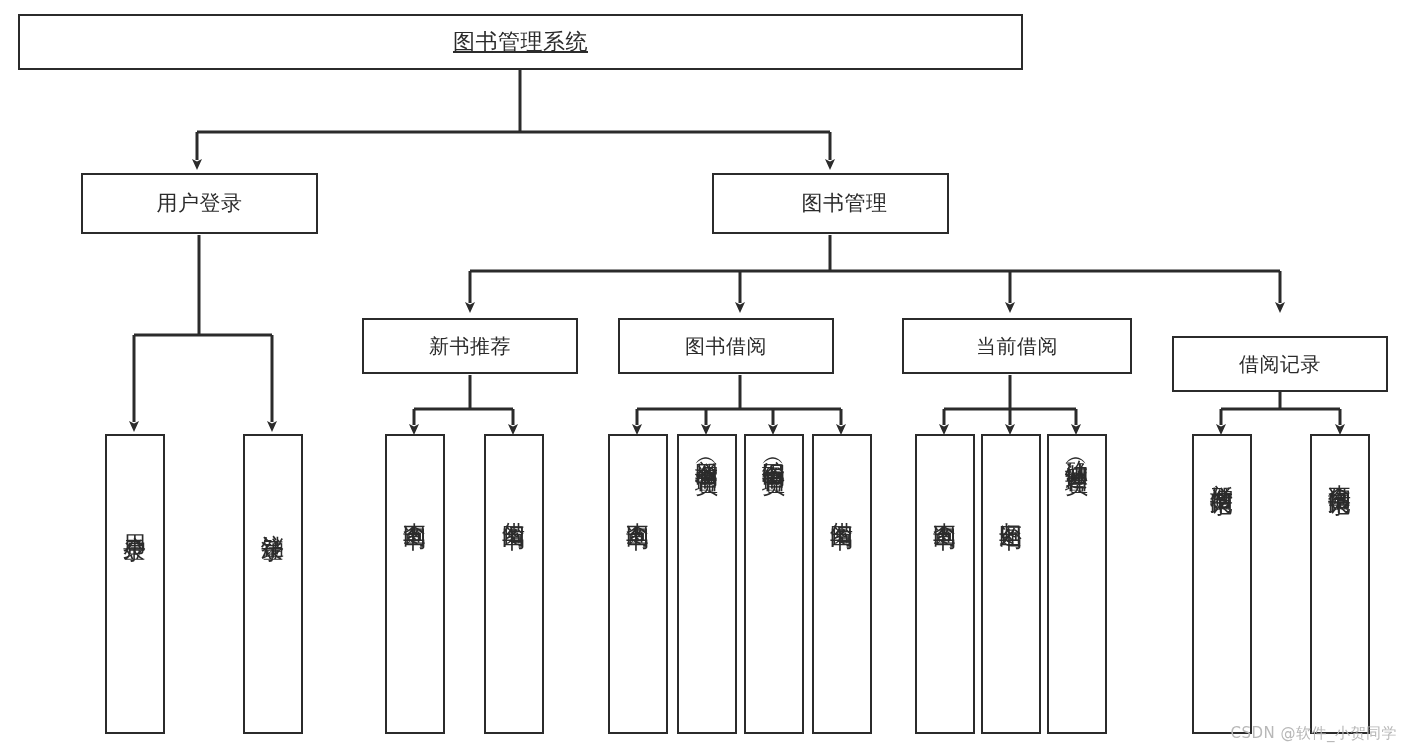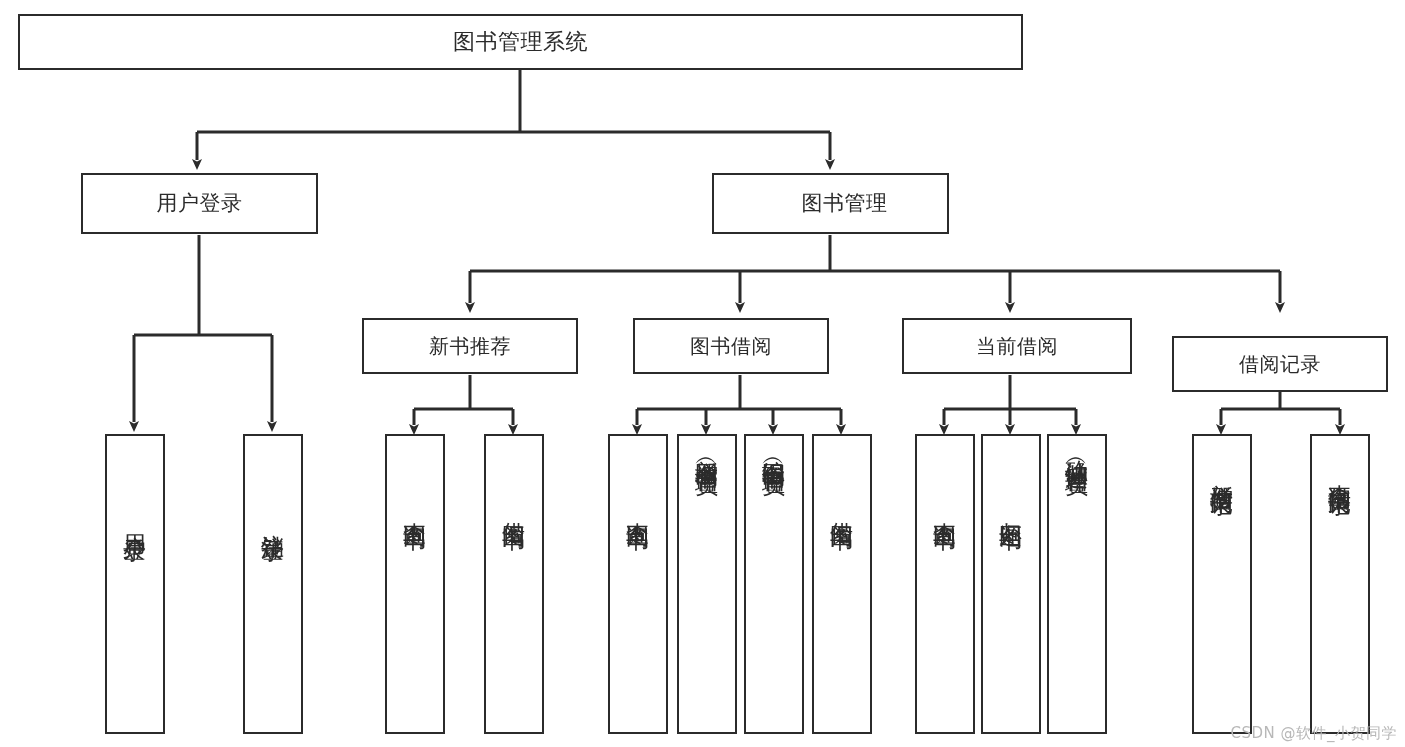--- a/index.html
+++ b/index.html
@@ -22,21 +22,21 @@
     align-items:center;
     justify-content:center;
     color:#2b2b2b;
   }
   .node .lbl{
     font-size:21px;
     line-height:1.1;
     letter-spacing:0.5px;
     white-space:nowrap;
   }
-  .node.root .lbl{font-size:22px;}
+  .node.root .lbl{font-size:22px;text-decoration:underline;}
   .node.lvl2 .lbl{font-size:21px;}
   .node.lvl3 .lbl{font-size:20px;}
 
   
   .leaf{
     align-items:flex-start;
     padding-top:6px;
   }
   .leaf .lbl{
     writing-mode:vertical-rl;
@@ -120,21 +120,21 @@
   <div class="node lvl2" style="left:81px;top:173px;width:237px;height:61px;">
     <span class="lbl">用户登录</span>
   </div>
   <div class="node lvl2" style="left:712px;top:173px;width:237px;height:61px;padding-left:28px;">
     <span class="lbl">图书管理</span>
   </div>
 
   <div class="node lvl3" style="left:362px;top:318px;width:216px;height:56px;justify-content:center;">
     <span class="lbl">新书推荐</span>
   </div>
-  <div class="node lvl3" style="left:633px;top:318px;width:196px;height:56px;">
+  <div class="node lvl3" style="left:618px;top:318px;width:216px;height:56px;">
     <span class="lbl">图书借阅</span>
   </div>
   <div class="node lvl3" style="left:902px;top:318px;width:230px;height:56px;">
     <span class="lbl">当前借阅</span>
   </div>
   <div class="node lvl3" style="left:1172px;top:336px;width:216px;height:56px;">
     <span class="lbl">借阅记录</span>
   </div>
 
   <div class="node leaf" style="left:105px;top:434px;width:60px;height:300px;padding-top:80px;">

